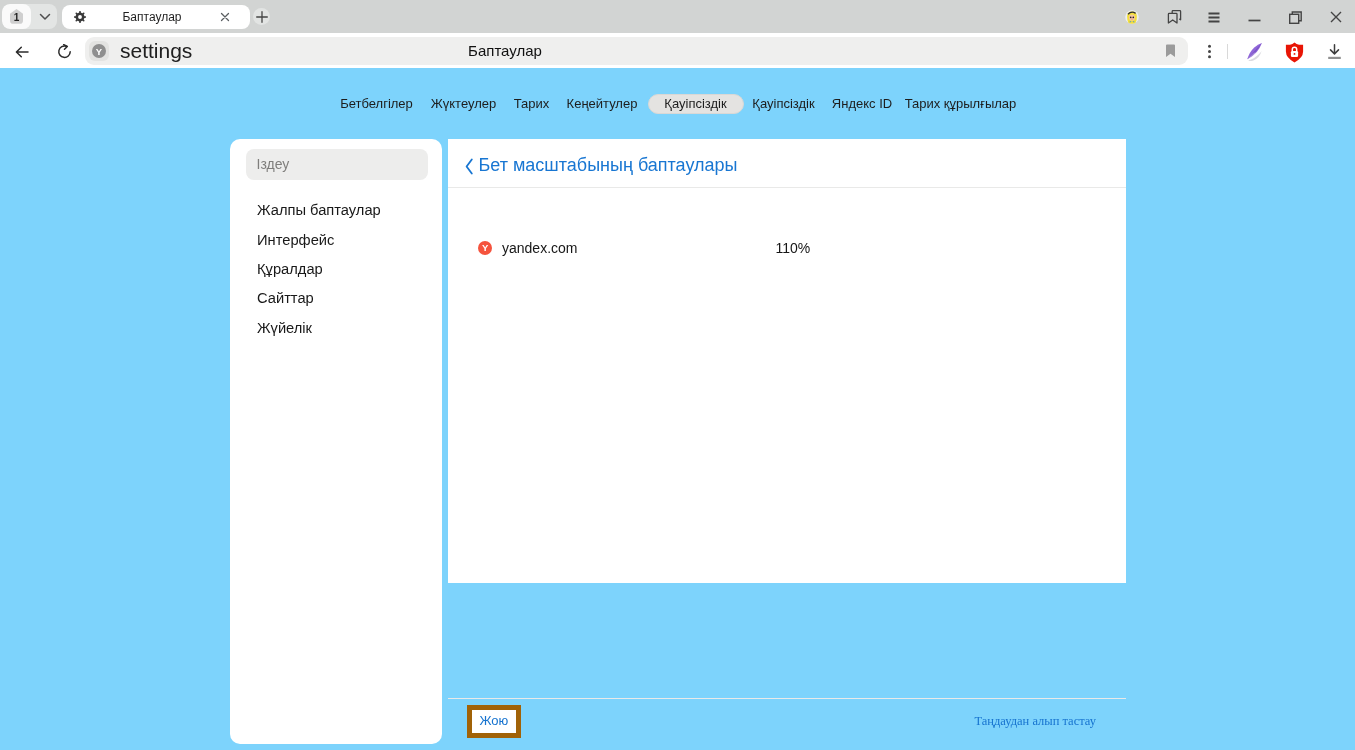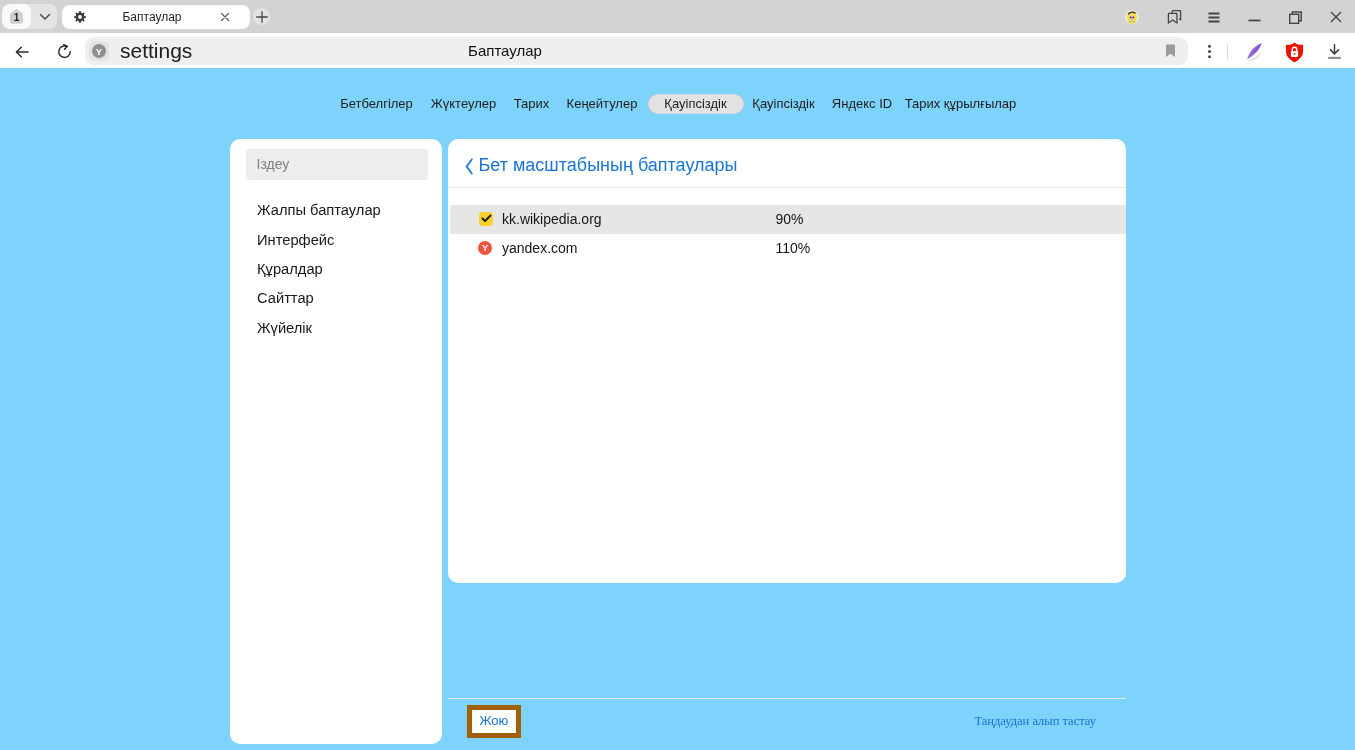--- a/index.html
+++ b/index.html
@@ -19,24 +19,24 @@
 #yicon { left:4px; top:4px; width:20px; height:20px; border-radius:6px; background:#e3e3e1; }
 #settingstext { left:35px; top:0; height:27.5px; line-height:27.5px; font-size:21px; color:#202020; }
 #pagetitle { left:0px; top:0; width:840px; height:27.5px; line-height:27.5px; font-size:15px; color:#111; text-align:center; }
 #vsep { left:1227px; top:10.5px; width:1px; height:15px; background:#d9d9d9; }
 
 #page { left:0; top:68px; width:1355px; height:682px; background:#7dd3fc; }
 .navitem { top:28px; transform:translateX(-50%); font-size:13px; color:#1d1d1d; white-space:nowrap; }
 #navpill { left:647.5px; top:26px; width:96px; height:20px; border-radius:10px; background:#e4e3e1; border:1px solid #d9d8d6; }
 #navpilltext { left:695.5px; top:28px; transform:translateX(-50%); font-size:13px; color:#1d1d1d; white-space:nowrap; }
 #sidebar { left:230px; top:71px; width:211.5px; height:604.8px; background:#fff; border-radius:10px; }
-#searchbox { left:15.5px; top:10px; width:182px; height:30.5px; border-radius:3px; background:#ededec; }
+#searchbox { left:15.5px; top:10px; width:182px; height:30.5px; border-radius:8px; background:#ededec; }
 #searchph { left:11px; top:0; height:30.5px; line-height:30.5px; font-size:14px; color:#7f7e7c; }
 .sideitem { left:27px; transform:translateY(-50%); font-size:14.7px; color:#191919; white-space:nowrap; }
-#maincard { left:448px; top:71px; width:678px; height:444px; background:#fff; border-radius:10px; }
+#maincard { left:448px; top:71px; width:678px; height:444px; background:#fff; border-radius:0; }
 #mchevron { left:15.5px; top:18.5px; }
 #mheader { left:30.5px; top:26px; transform:translateY(-50%); font-size:18px; color:#1876d2; white-space:nowrap; }
 #msep1 { left:0; top:47.7px; width:678px; height:1px; background:#e9e9e8; }
 #row1 { left:1.5px; top:65.5px; width:676.5px; height:29px; background:#e6e6e4; }
 #row2 { left:1.5px; top:94.5px; width:676.5px; height:29px; background:#fff; }
 .rowtext { left:52.5px; top:50%; transform:translateY(-50%); font-size:14px; color:#161616; white-space:nowrap; }
 .rowpct { left:326px; top:50%; transform:translateY(-50%); font-size:14px; color:#161616; }
 #checkbox { left:29.2px; top:7px; width:14.5px; height:14.5px; border-radius:4px; background:#fbd02c; }
 #ylogored { left:28.6px; top:7.5px; width:14px; height:14px; border-radius:50%; background:#f5533d; color:#fff; font-size:9.5px; font-weight:bold; text-align:center; line-height:14.5px; }
 #msep2 { left:0; top:559px; width:678px; height:1px; background:#e9e9e8; }
@@ -167,29 +167,20 @@
     <div class="abs sideitem" style="top:159.1px;">Сайттар</div>
     <div class="abs sideitem" style="top:188.5px;">Жүйелік</div>
   </div>
 
   <div class="abs" id="maincard">
     <svg class="abs" id="mchevron" width="10" height="17" viewBox="0 0 10 17">
       <polyline points="7.8,1.5 2.6,8.5 7.8,15.5" fill="none" stroke="#1876d2" stroke-width="1.8" stroke-linecap="round" stroke-linejoin="round"></polyline>
     </svg>
     <div class="abs" id="mheader">Бет масштабының баптаулары</div>
     <div class="abs" id="msep1"></div>
-    <div class="abs" id="row1">
-      <div class="abs" id="checkbox">
-        <svg class="abs" style="left:2px; top:2.5px;" width="11" height="9" viewBox="0 0 11 9">
-          <polyline points="1.5,4.5 4,7 9.5,1.5" fill="none" stroke="#211c10" stroke-width="2" stroke-linecap="round" stroke-linejoin="round"></polyline>
-        </svg>
-      </div>
-      <div class="abs rowtext">kk.wikipedia.org</div>
-      <div class="abs rowpct">90%</div>
-    </div>
     <div class="abs" id="row2">
       <div class="abs" id="ylogored">Y</div>
       <div class="abs rowtext">yandex.com</div>
       <div class="abs rowpct">110%</div>
     </div>
     <div class="abs" id="msep2"></div>
     <div class="abs" id="delbtn"><span>Жою</span></div>
     <div class="abs" id="deselect">Таңдаудан алып тастау</div>
   </div>
 </div>

